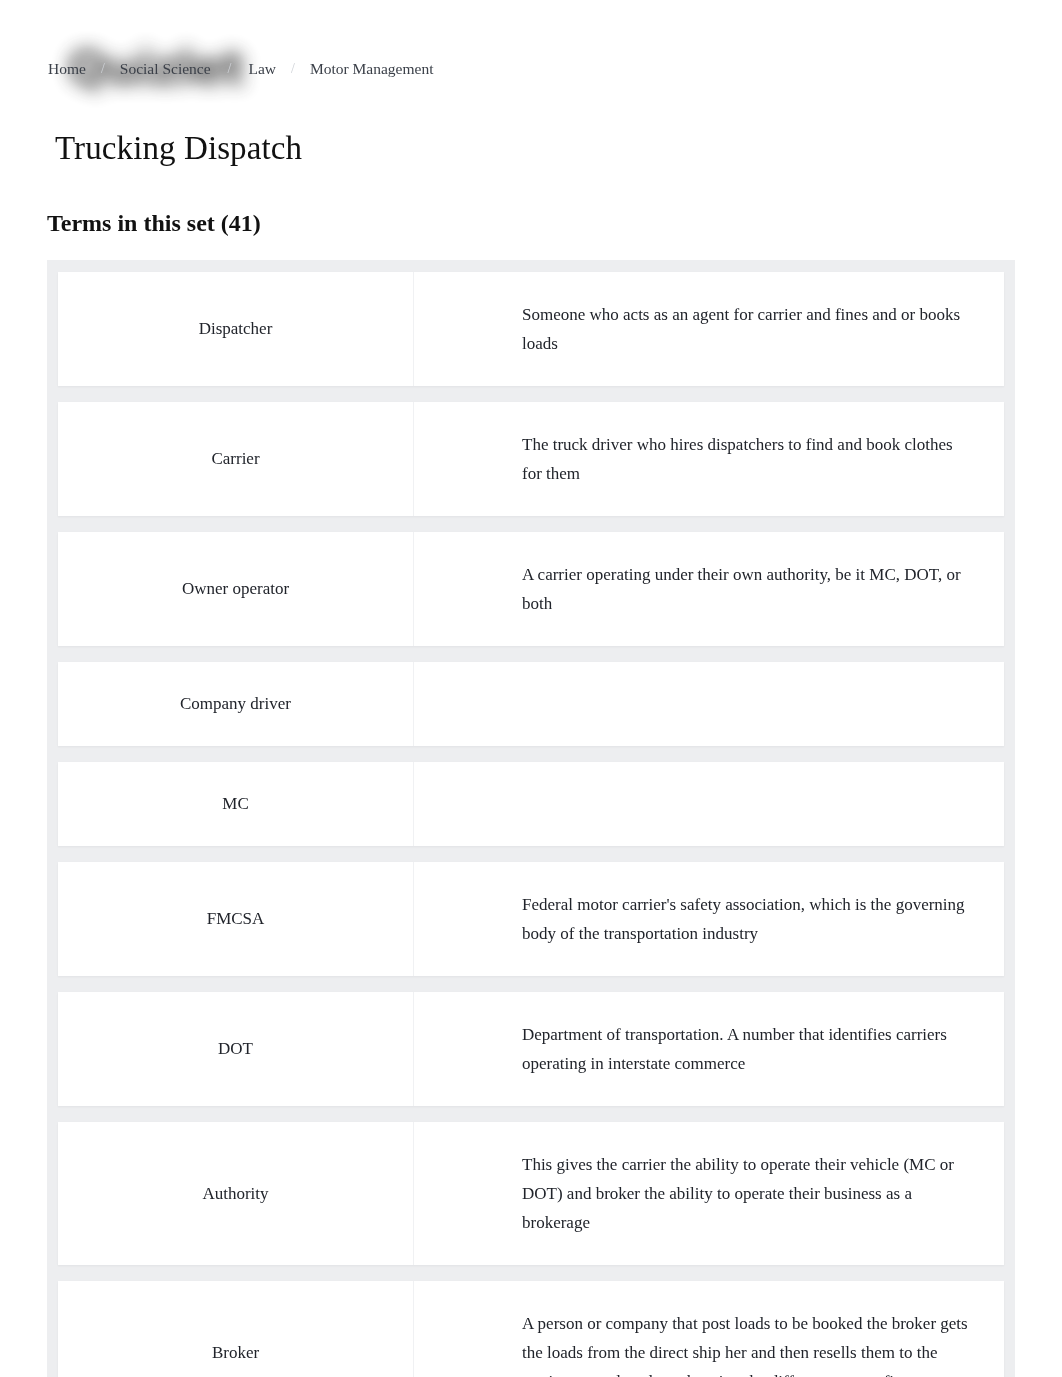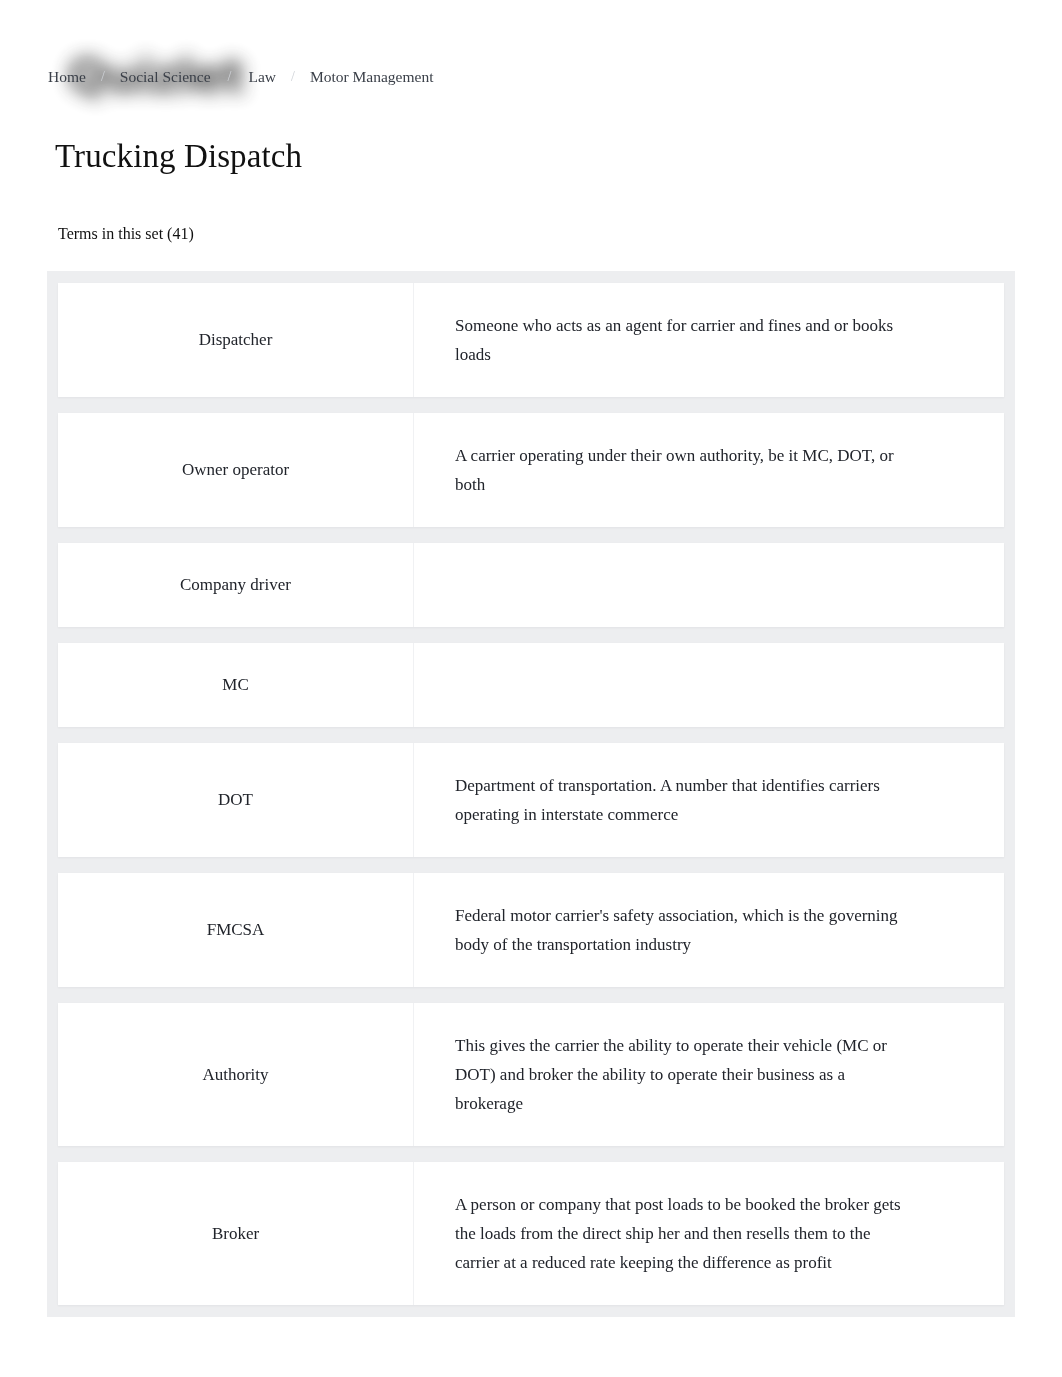--- a/index.html
+++ b/index.html
@@ -16,21 +16,20 @@
     color: #1a1a1a;
     position: relative;
     overflow: hidden;
   }
 
   
   .header {
     position: relative;
     padding: 15px;
     height: 120px;
-    margin-top: 8px;
   }
   .watermark {
     position: absolute;
     left: 40px;
     top: 32px;
     width: 232px;
     height: 72px;
     pointer-events: none;
     z-index: 1;
   }
@@ -75,24 +74,24 @@
   .page-title {
     margin: 8px;
     padding: 0 0 0 47px;
     font-size: 33px;
     font-weight: 400;
     line-height: 40px;
     color: #111111;
     letter-spacing: 0.1px;
   }
   .terms-count {
-    margin: 11px;
+    margin: 0;
     padding: 34px 0 0 47px;
-    font-size: 16px;
-    font-weight: 400;
+    font-size: 24px;
+    font-weight: 700;
     line-height: 26px;
     color: #111111;
   }
 
   
   .terms-wrap {
     margin-top: 24px;
     padding: 0 47px 0 47px;
   }
   .terms-list {
@@ -122,20 +121,21 @@
     font-size: 17px;
     line-height: 24px;
     color: #21242b;
     text-align: left;
   }
   .def-cell {
     flex: 1 1 auto;
     padding: 28px 30px 28px 41px;
     display: flex;
     align-items: center;
+    justify-content: flex-end;
   }
   .def-text {
     font-size: 17px;
     line-height: 29px;
     color: #21242b;
     max-width: 452px;
   }
 </style>
 </head>
 <body>
@@ -163,50 +163,58 @@
       <div class="term-row">
         <div class="term-cell">
           <span class="term-text">Dispatcher</span>
         </div>
         <div class="def-cell">
           <span class="def-text">Someone who acts as an agent for carrier and fines and or books loads</span>
         </div>
       </div>
       <div class="term-row">
         <div class="term-cell">
+          <span class="term-text">Carrier</span>
+        </div>
+        <div class="def-cell">
+          <span class="def-text">The truck driver who hires dispatchers to find and book clothes for them</span>
+        </div>
+      </div>
+      <div class="term-row">
+        <div class="term-cell">
           <span class="term-text">Owner operator</span>
         </div>
         <div class="def-cell">
           <span class="def-text">A carrier operating under their own authority, be it MC, DOT, or both</span>
         </div>
       </div>
       <div class="term-row">
         <div class="term-cell">
           <span class="term-text">Company driver</span>
         </div>
       </div>
       <div class="term-row">
         <div class="term-cell">
           <span class="term-text">MC</span>
         </div>
       </div>
       <div class="term-row">
         <div class="term-cell">
+          <span class="term-text">FMCSA</span>
+        </div>
+        <div class="def-cell">
+          <span class="def-text">Federal motor carrier's safety association, which is the governing body of the transportation industry</span>
+        </div>
+      </div>
+      <div class="term-row">
+        <div class="term-cell">
           <span class="term-text">DOT</span>
         </div>
         <div class="def-cell">
           <span class="def-text">Department of transportation. A number that identifies carriers operating in interstate commerce</span>
-        </div>
-      </div>
-      <div class="term-row">
-        <div class="term-cell">
-          <span class="term-text">FMCSA</span>
-        </div>
-        <div class="def-cell">
-          <span class="def-text">Federal motor carrier's safety association, which is the governing body of the transportation industry</span>
         </div>
       </div>
       <div class="term-row">
         <div class="term-cell">
           <span class="term-text">Authority</span>
         </div>
         <div class="def-cell">
           <span class="def-text">This gives the carrier the ability to operate their vehicle (MC or DOT) and broker the ability to operate their business as a brokerage</span>
         </div>
       </div>

